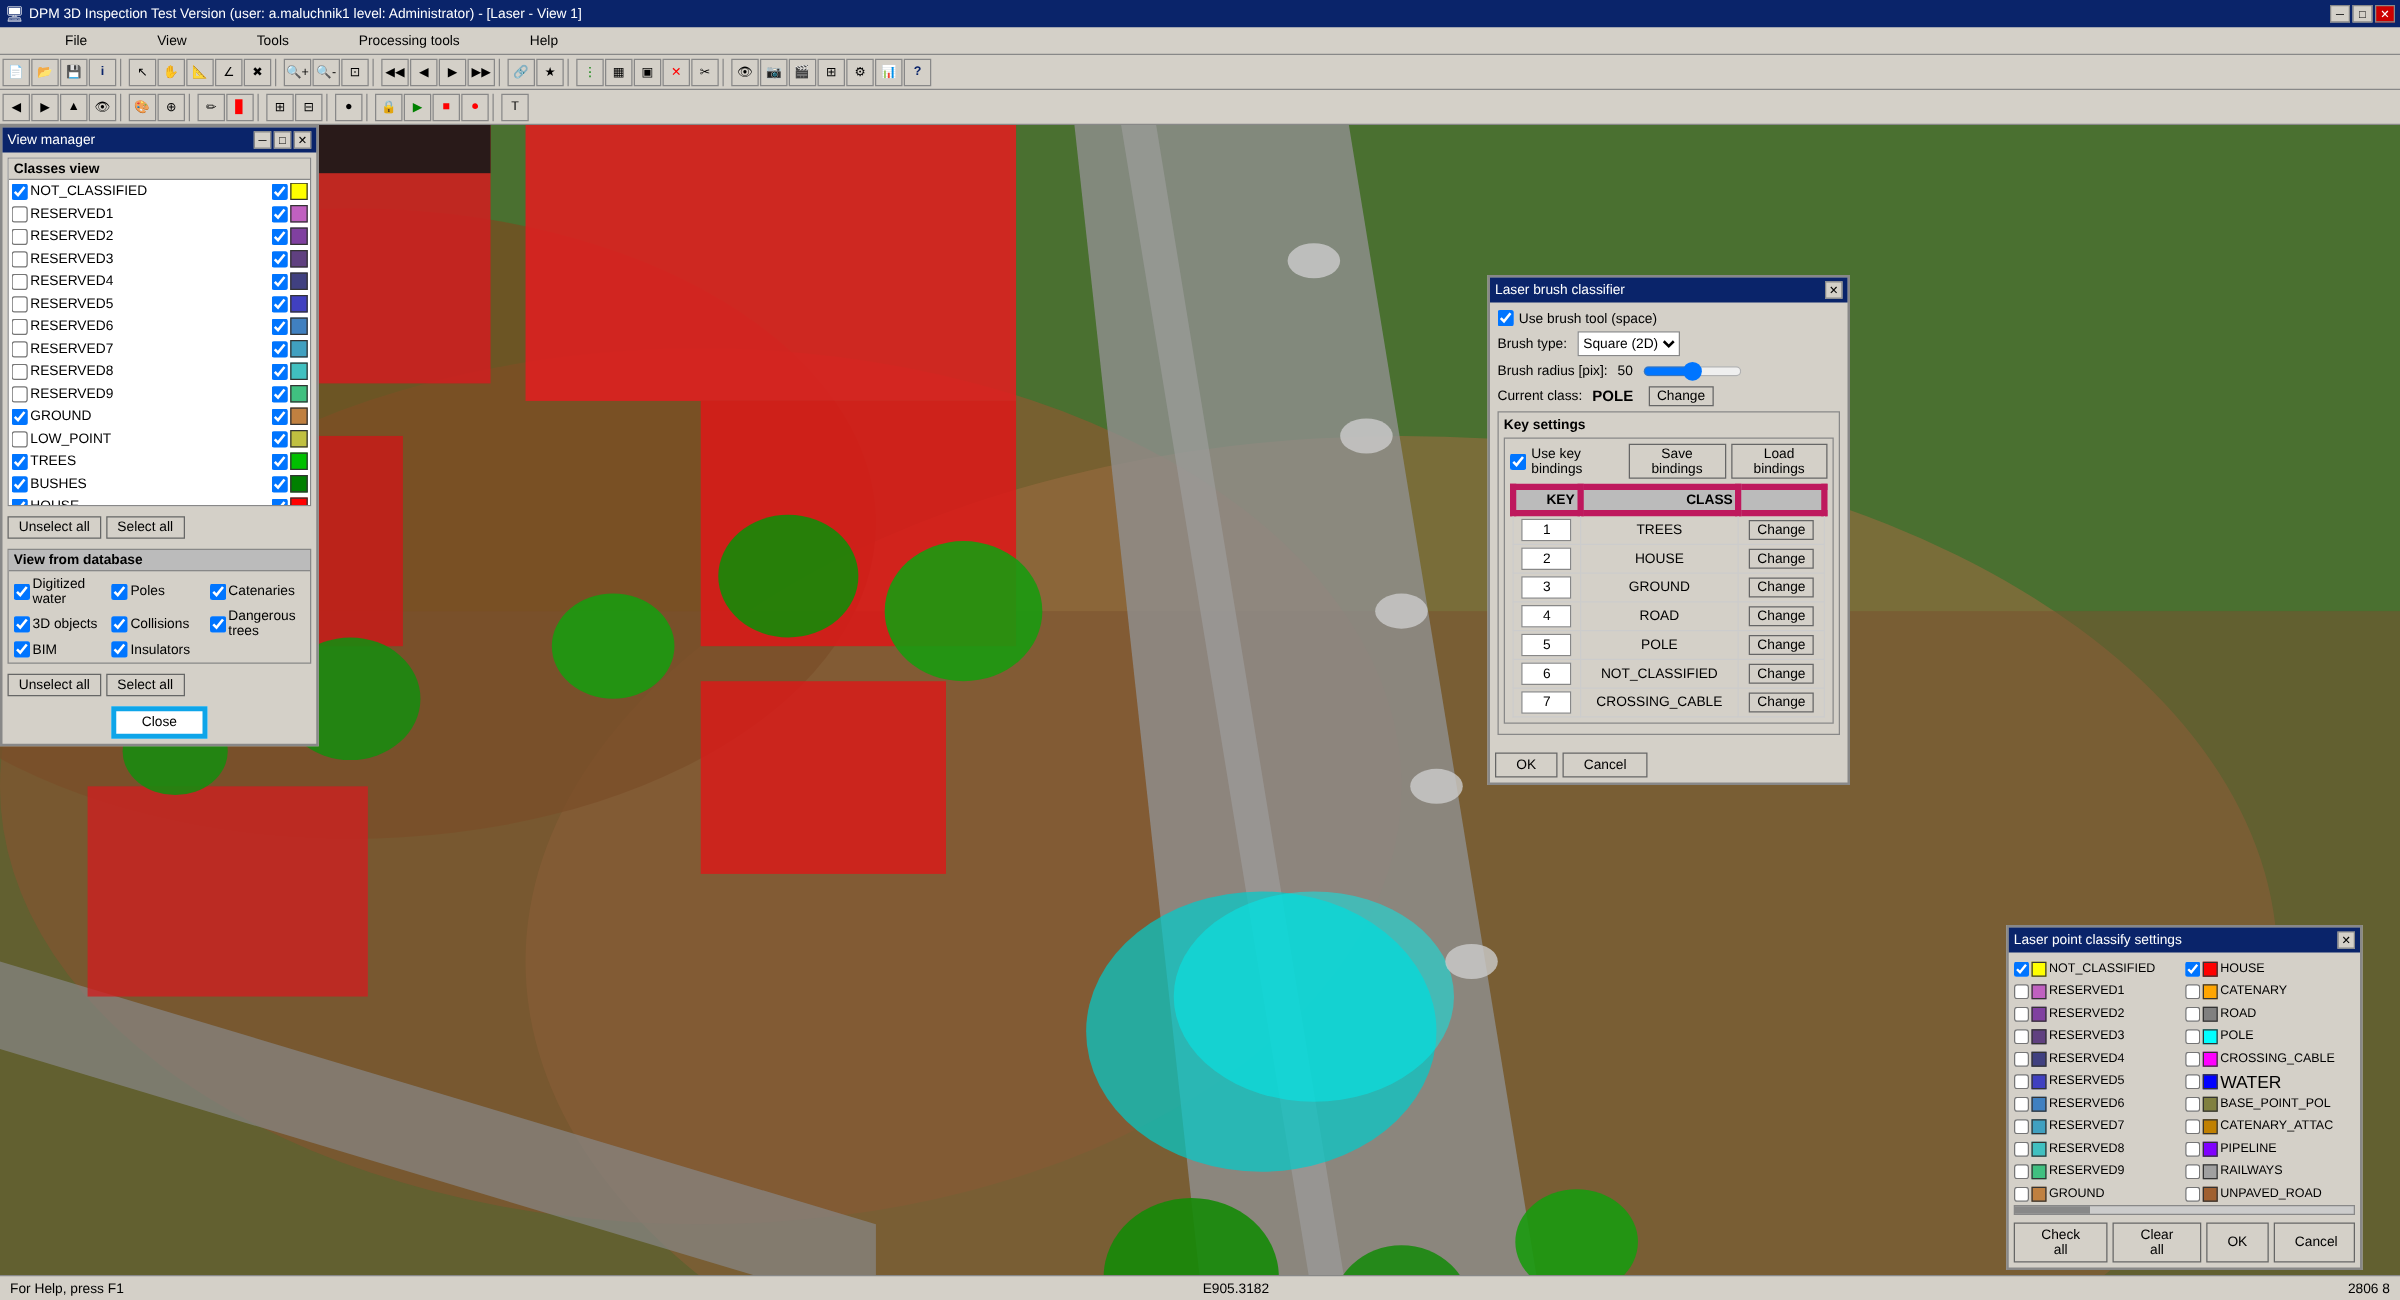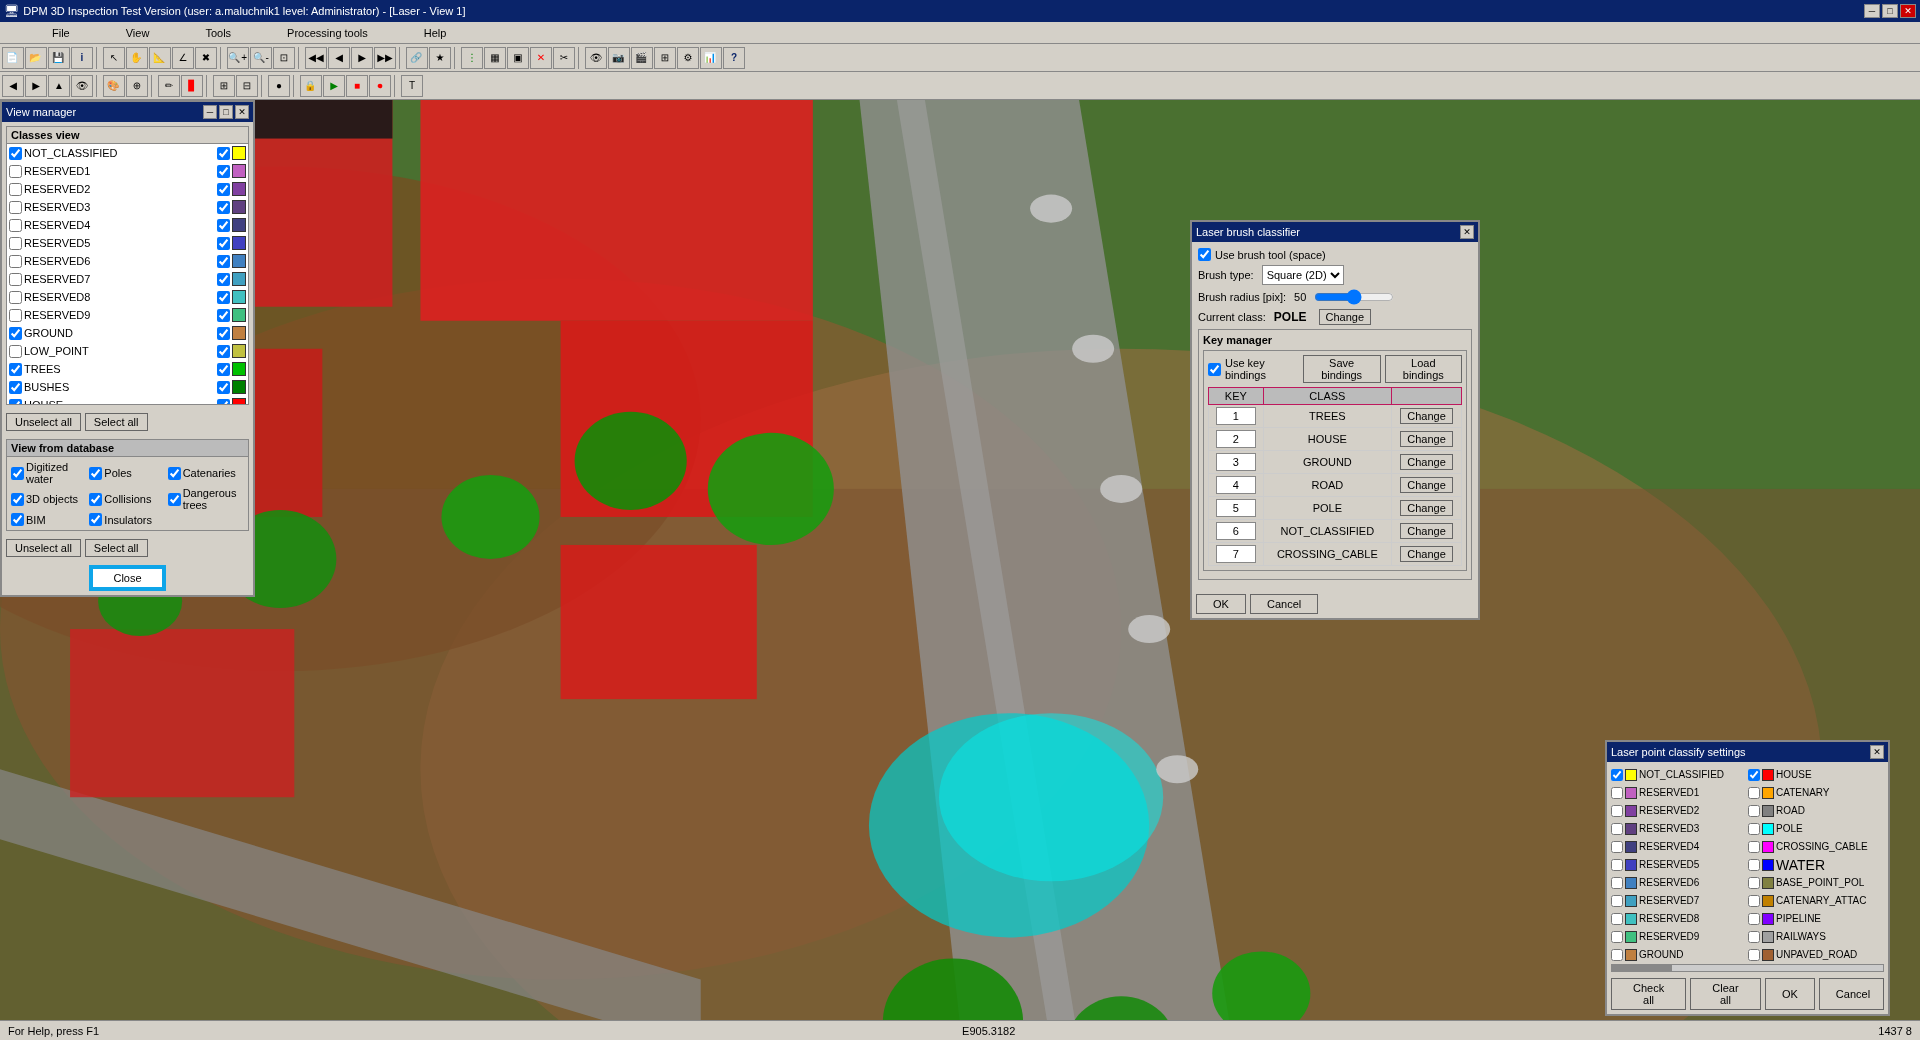--- a/index.html
+++ b/index.html
@@ -59,21 +59,21 @@
     .panel-content { padding: 6px; }
     .form-row { display: flex; align-items: center; margin-bottom: 4px; gap: 4px; }
     select { height: 20px; font-size: 11px; border: 1px solid #888; background: white; }
     .slider { width: 80px; }
     
     .keybindings-group { border: 1px solid #888; margin: 4px 0; padding: 4px; }
     .group-title { font-size: 11px; font-weight: bold; margin-bottom: 4px; }
     .settings-sub { border: 1px solid #888; padding: 4px; margin-bottom: 4px; }
     
     .key-table { width: 100%; border-collapse: collapse; }
-    .key-table th { font-size: 11px; font-weight: normal; text-align: center; padding: 2px; background: #bbb; border: 1px solid #be185d; }
+    .key-table th { font-size: 11px; font-weight: bold; text-align: right; padding: 2px; background: #bbb; border: 5px solid #be185d; }
     .key-table td { font-size: 11px; text-align: center; padding: 2px; border: 1px solid #ccc; }
     .key-input { width: 40px; height: 18px; text-align: center; font-size: 11px; border: 1px solid #888; }
     .change-btn { padding: 1px 6px; background: #d4d0c8; border: 1px solid #666; cursor: pointer; font-size: 11px; }
     
     .dialog-btns { display: flex; gap: 4px; padding: 4px; }
     .dialog-btn { padding: 3px 16px; background: #d4d0c8; border: 1px solid #666; cursor: pointer; font-size: 11px; min-width: 50px; }
     
     
     .classify-panel { position: absolute; bottom: 30px; right: 30px; width: 285px; background: #d4d0c8; border: 2px solid #888; z-index: 200; }
     .classify-list { display: grid; grid-template-columns: 1fr 1fr; padding: 4px; gap: 1px; height: 200px; overflow-y: auto; }
@@ -419,21 +419,21 @@
           <input type="range" min="0" max="100" value="50" class="slider" style="margin-left: 4px;">
         </div>
 
         <div class="form-row">
           <span>Current class:</span>
           <span class="current-class-value" style="margin-left:4px;font-weight:bold;font-size:12px;">POLE</span>
           <button class="change-btn" style="margin-left:8px;">Change</button>
         </div>
 
         <div class="keybindings-group">
-          <div class="group-title">Key manager</div>
+          <div class="group-title">Key settings</div>
           <div class="settings-sub">
             <div style="display:flex;align-items:center;justify-content:space-between;margin-bottom:4px;">
               <div style="display:flex;align-items:center;gap:4px;">
                 <input type="checkbox" checked="" class="checkbox-small" style="">
                 <label>Use key bindings</label>
               </div>
               <div style="display:flex;gap:4px;">
                 <button class="change-btn">Save bindings</button>
                 <button class="change-btn">Load bindings</button>
               </div>
@@ -656,14 +656,14 @@
         <button class="dialog-btn">Cancel</button>
       </div>
     </div>
 
   </div>
 </div>
 
 <div class="status-bar">
   <span>For Help, press F1</span>
   <span>E905.3182</span>
-  <span>1437 8</span>
+  <span>2806 8</span>
 </div>
 
 </body></html>

